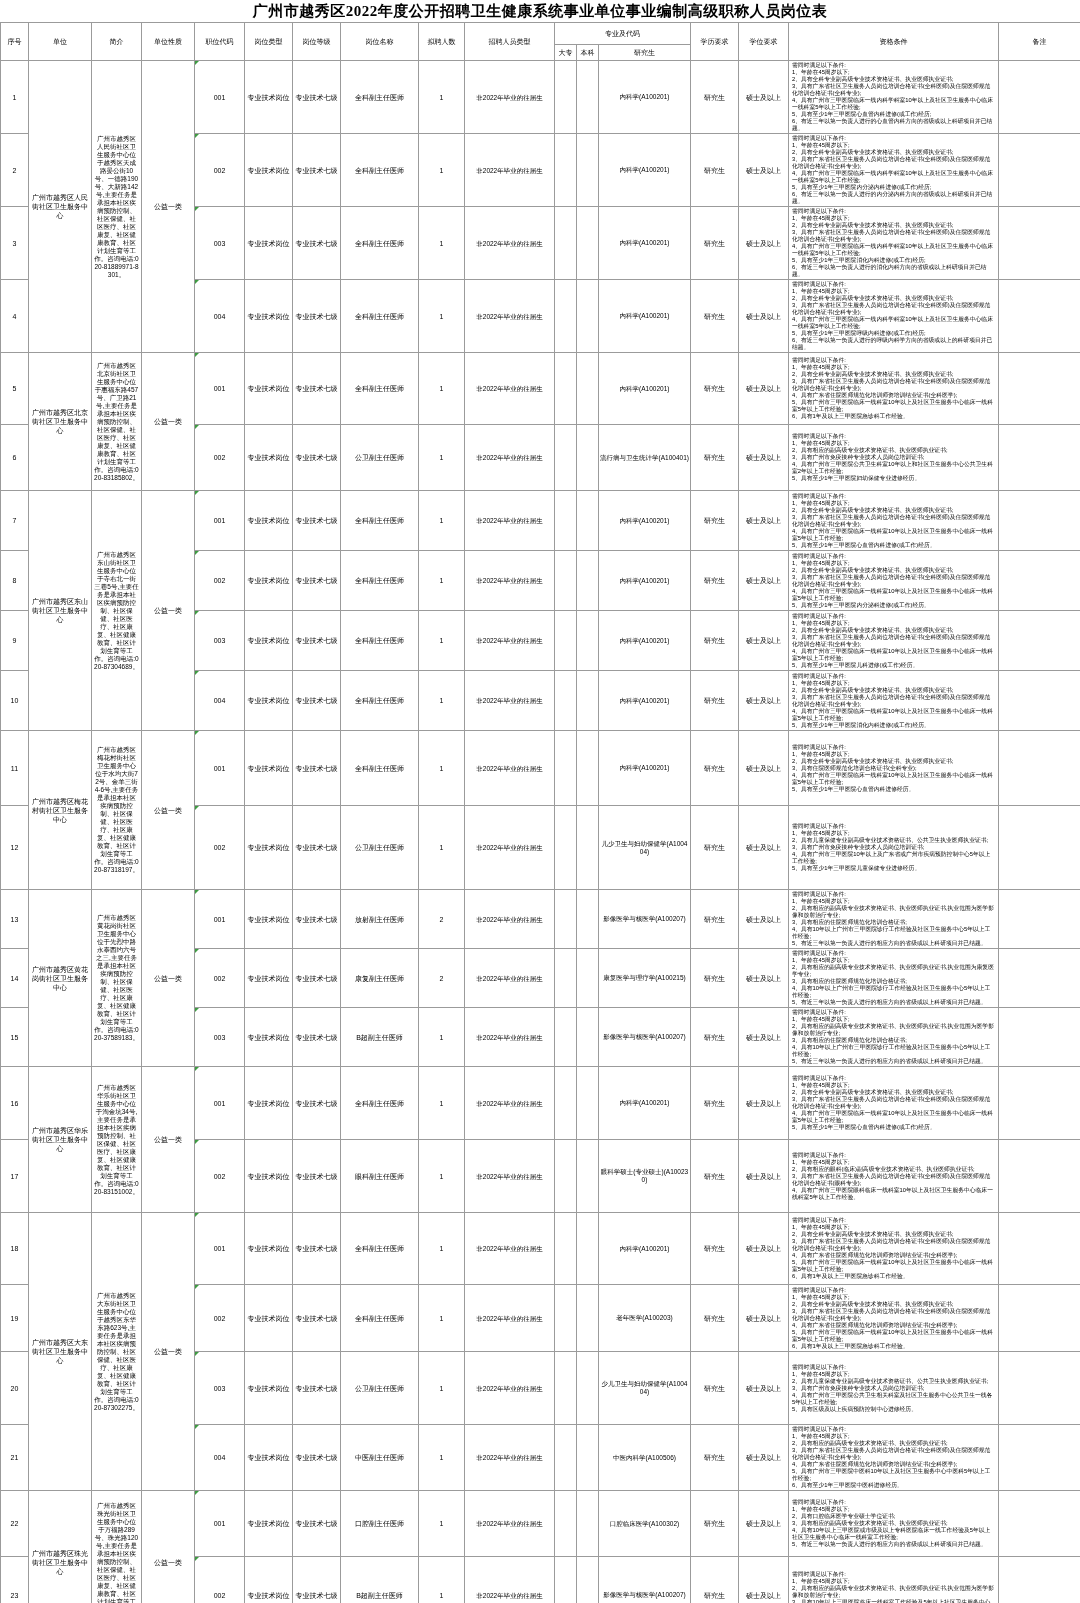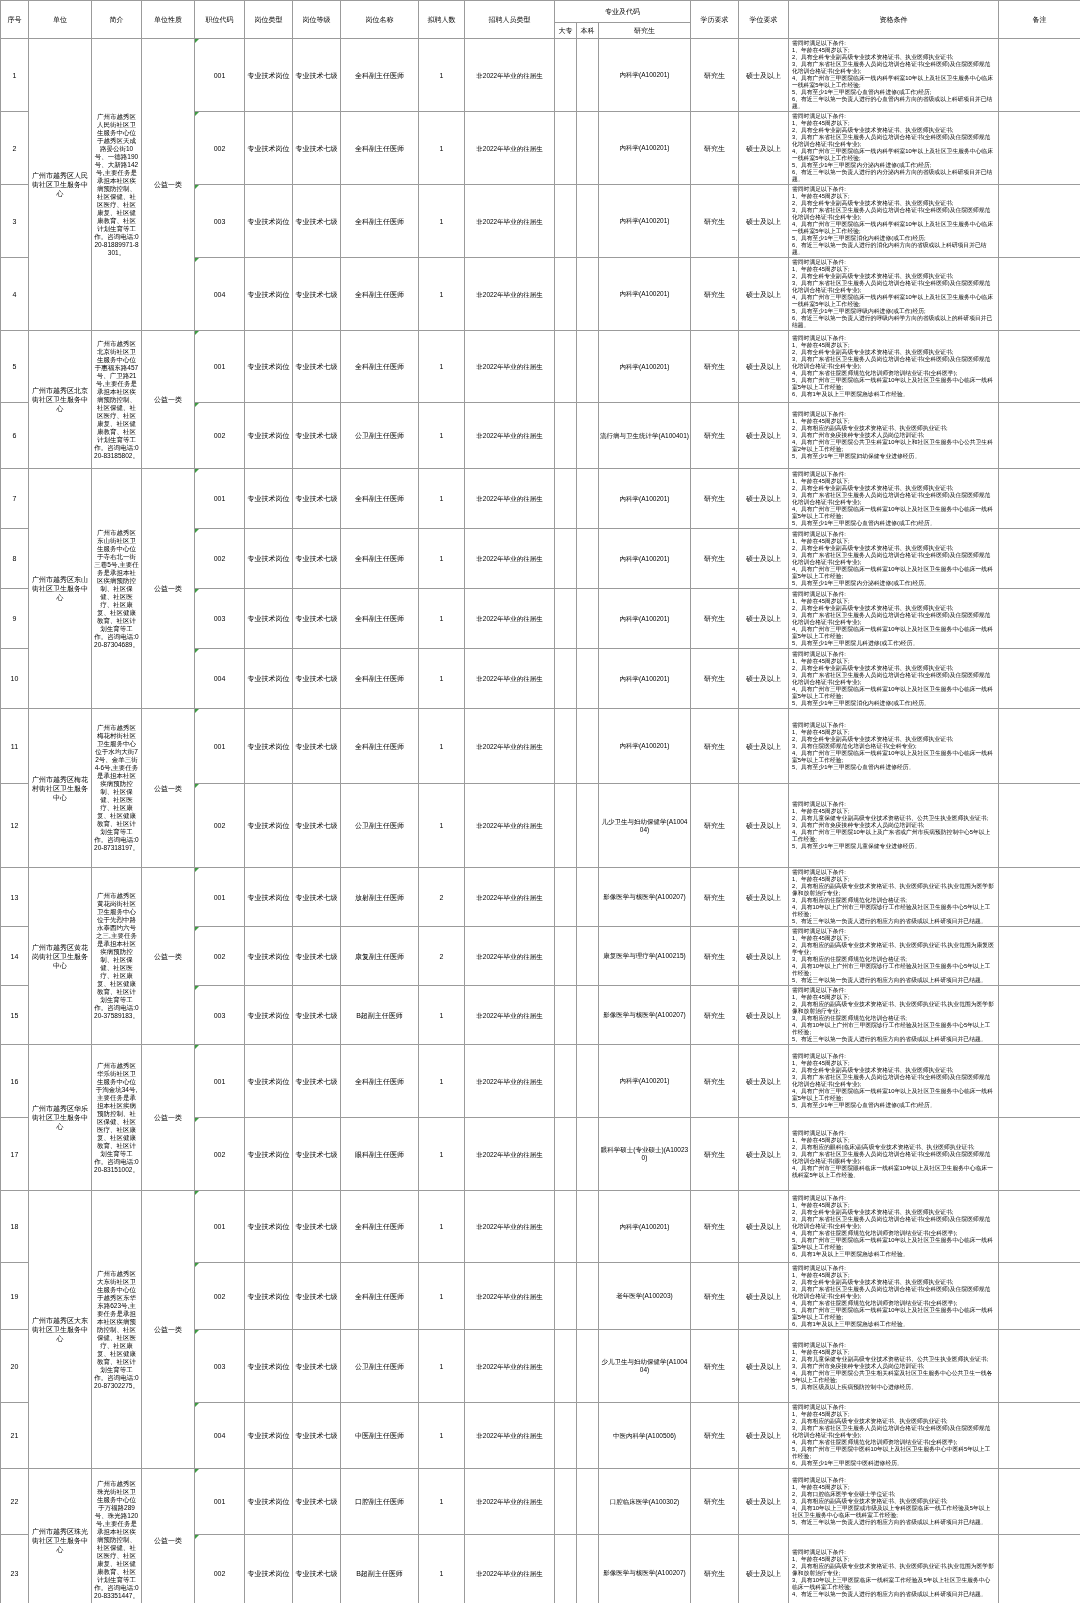--- a/index.html
+++ b/index.html
@@ -18,20 +18,21 @@
   td.major{font-size:6.5px;line-height:8px;padding:0 1px;}
   td.qual{text-align:left;font-size:5.8px;line-height:7px;padding:1px 3px;white-space:pre-line;}
   td.code{position:relative;}
   .gflag{position:absolute;top:0;left:0;width:0;height:0;display:block;
          border-top:4px solid #3f9b43;border-right:4px solid transparent;}
 </style>
 </head>
 <body>
 
 <div class="sheet">
+  <div class="title">广州市越秀区2022年度公开招聘卫生健康系统事业单位事业编制高级职称人员岗位表</div>
   <table>
     <colgroup>
       <col style="width:28px">
         <col style="width:63px">
         <col style="width:50px">
         <col style="width:53px">
       <col style="width:50px">
         <col style="width:48px">
         <col style="width:48px">
         <col style="width:78px">

